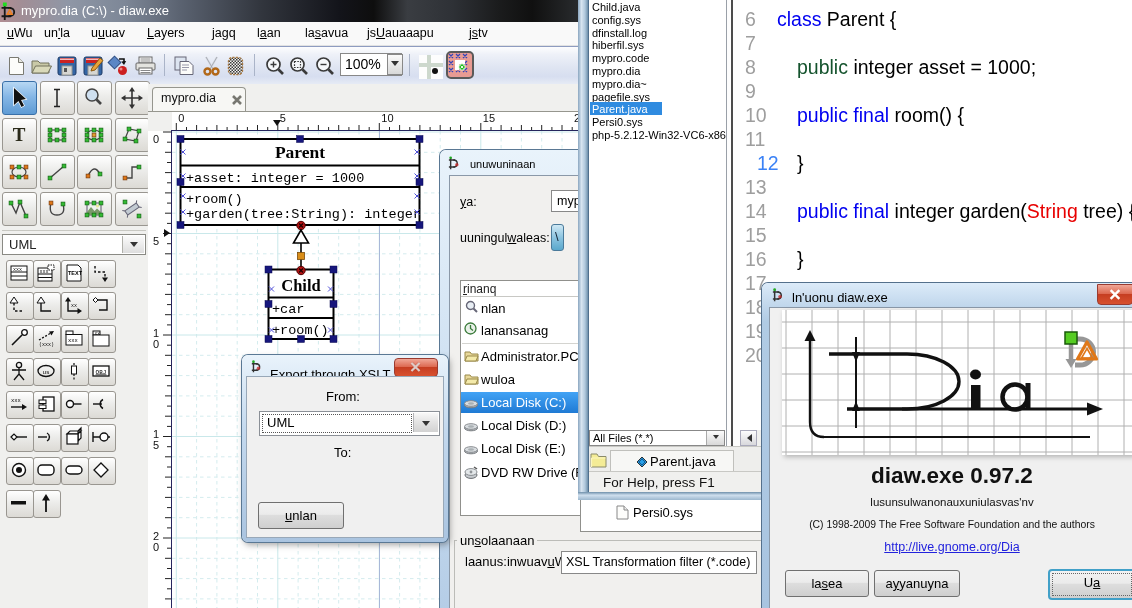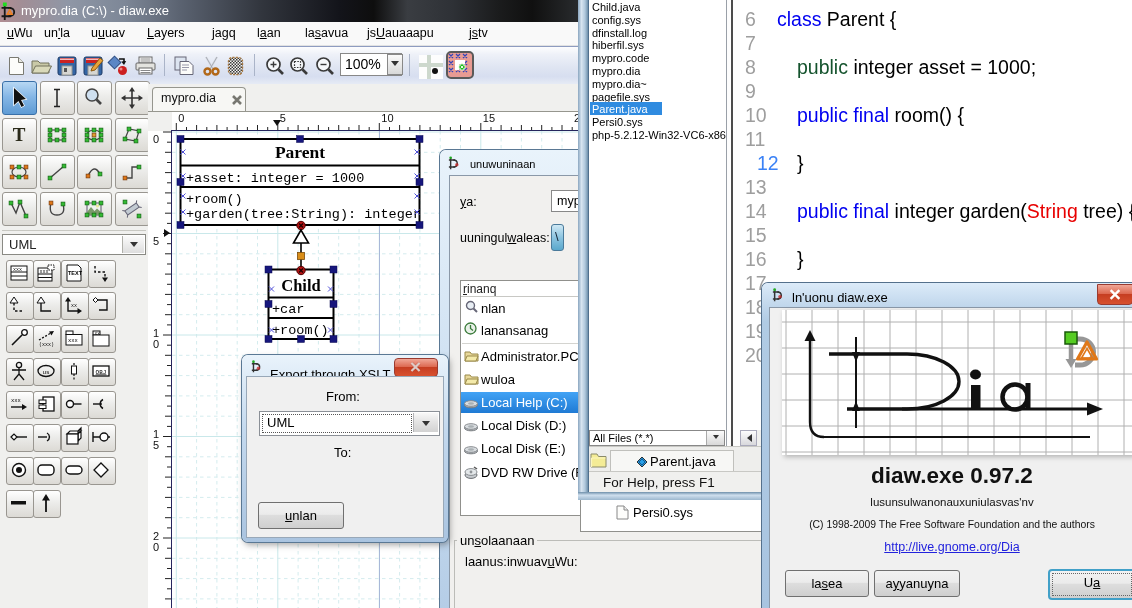--- a/index.html
+++ b/index.html
@@ -754,21 +754,21 @@
       <path d="M1 11 v-9 h5 l1.5 2 H14 v7z" fill="#e8d89a" stroke="#9a8a4a"></path>
       <path d="M1 11 l2-5 h11 l-2 5z" fill="#f4eaaa" stroke="#9a8a4a"></path>
     </svg>
     <span class="fitem" style="left:41px;top:222px">wuloa</span>
     <div class="abs" style="left:21px;top:242px;width:150px;height:21px;background:linear-gradient(#42a3f5,#1f7ad4)"></div>
     <svg class="pic" style="left:24px;top:247px" width="14" height="11" viewBox="0 0 14 11">
       <ellipse cx="7" cy="8" rx="6.5" ry="2.8" fill="#b8bcc0" stroke="#787c80"></ellipse>
       <ellipse cx="7" cy="6.5" rx="6.5" ry="2.8" fill="#d8dcdf" stroke="#888c90"></ellipse>
       <ellipse cx="7" cy="6.5" rx="3" ry="1.2" fill="#aab0b4"></ellipse>
     </svg>
-    <span class="fitem" style="left:41px;top:245px;color:#fff">Local Help (C:)</span>
+    <span class="fitem" style="left:41px;top:245px;color:#fff">Local Disk (C:)</span>
     <svg class="pic" style="left:24px;top:270px" width="14" height="11" viewBox="0 0 14 11">
       <ellipse cx="7" cy="8" rx="6.5" ry="2.8" fill="#b8bcc0" stroke="#787c80"></ellipse>
       <ellipse cx="7" cy="6.5" rx="6.5" ry="2.8" fill="#d8dcdf" stroke="#888c90"></ellipse>
       <ellipse cx="7" cy="6.5" rx="3" ry="1.2" fill="#aab0b4"></ellipse>
     </svg>
     <span class="fitem" style="left:41px;top:268px">Local Disk (D:)</span>
     <svg class="pic" style="left:24px;top:293px" width="14" height="11" viewBox="0 0 14 11">
       <ellipse cx="7" cy="8" rx="6.5" ry="2.8" fill="#b8bcc0" stroke="#787c80"></ellipse>
       <ellipse cx="7" cy="6.5" rx="6.5" ry="2.8" fill="#d8dcdf" stroke="#888c90"></ellipse>
       <ellipse cx="7" cy="6.5" rx="3" ry="1.2" fill="#aab0b4"></ellipse>
@@ -785,20 +785,23 @@
  <div class="abs" style="left:140px;top:130px;width:190px;height:252px;background:#fff;border:1px solid #90908c;box-sizing:border-box;"></div>
  <svg style="left:176px;top:355px" width="13" height="15" viewBox="0 0 13 15">
       <path d="M1 1 h7 l4 4 v9 h-11z" fill="#fdfdfb" stroke="#888"></path>
       <path d="M8 1 v4 h4" fill="#eee" stroke="#888"></path>
     </svg>
  <span class="abs" style="left:193px;top:355px;font-size:13px;">Persi0.sys</span>
 
  <div class="abs" style="left:14px;top:390px;width:318px;height:80px;border:1px solid #bcbcb8;border-bottom:none;box-sizing:border-box;"></div>
  <span class="abs" style="left:17px;top:383px;font-size:13px;background:#f1f0ee;padding:0 3px;">un<u>s</u>olaanaan</span>
  <span class="abs" style="left:25px;top:404px;font-size:13px;">laanus:inwuav<u>u</u>Wu:</span>
+ <div class="abs" style="left:121px;top:401px;width:196px;height:23px;background:#fff;border:1px solid #888;box-sizing:border-box;">
+   <span class="abs" style="left:4px;top:3px;font-size:12.5px;white-space:nowrap;">XSL Transformation filter (*.code)</span>
+    </div>
 </div>
 
 <div class="abs" id="xsltdlg" style="left:242px;top:355px;width:206px;height:187px;">
  <div class="abs" style="left:0;top:0;width:206px;height:187px;border-radius:6px;background:linear-gradient(#e9f3fb,#c4d9ee 40%,#aac4e0);box-shadow:0 0 0 1px #5a7894, 2px 3px 6px rgba(80,80,80,.5);"></div>
  <svg style="left:9px;top:5px" width="14" height="14" viewBox="0 0 17 17">
     <path d="M3 2 v13 M1 4.5 h7 M1 12.5 h7" stroke="#333" stroke-width="1.7" fill="none"></path>
     <path d="M6 4.5 c4 0 4.5 2 4.5 4 s-0.5 4-4.5 4" stroke="#333" stroke-width="1.7" fill="none"></path>
     <circle cx="3" cy="2" r="1.6" fill="#22aa22"></circle>
       <circle cx="9" cy="10" r="2" fill="#cc2222" opacity="0.75"></circle>
  </svg>

